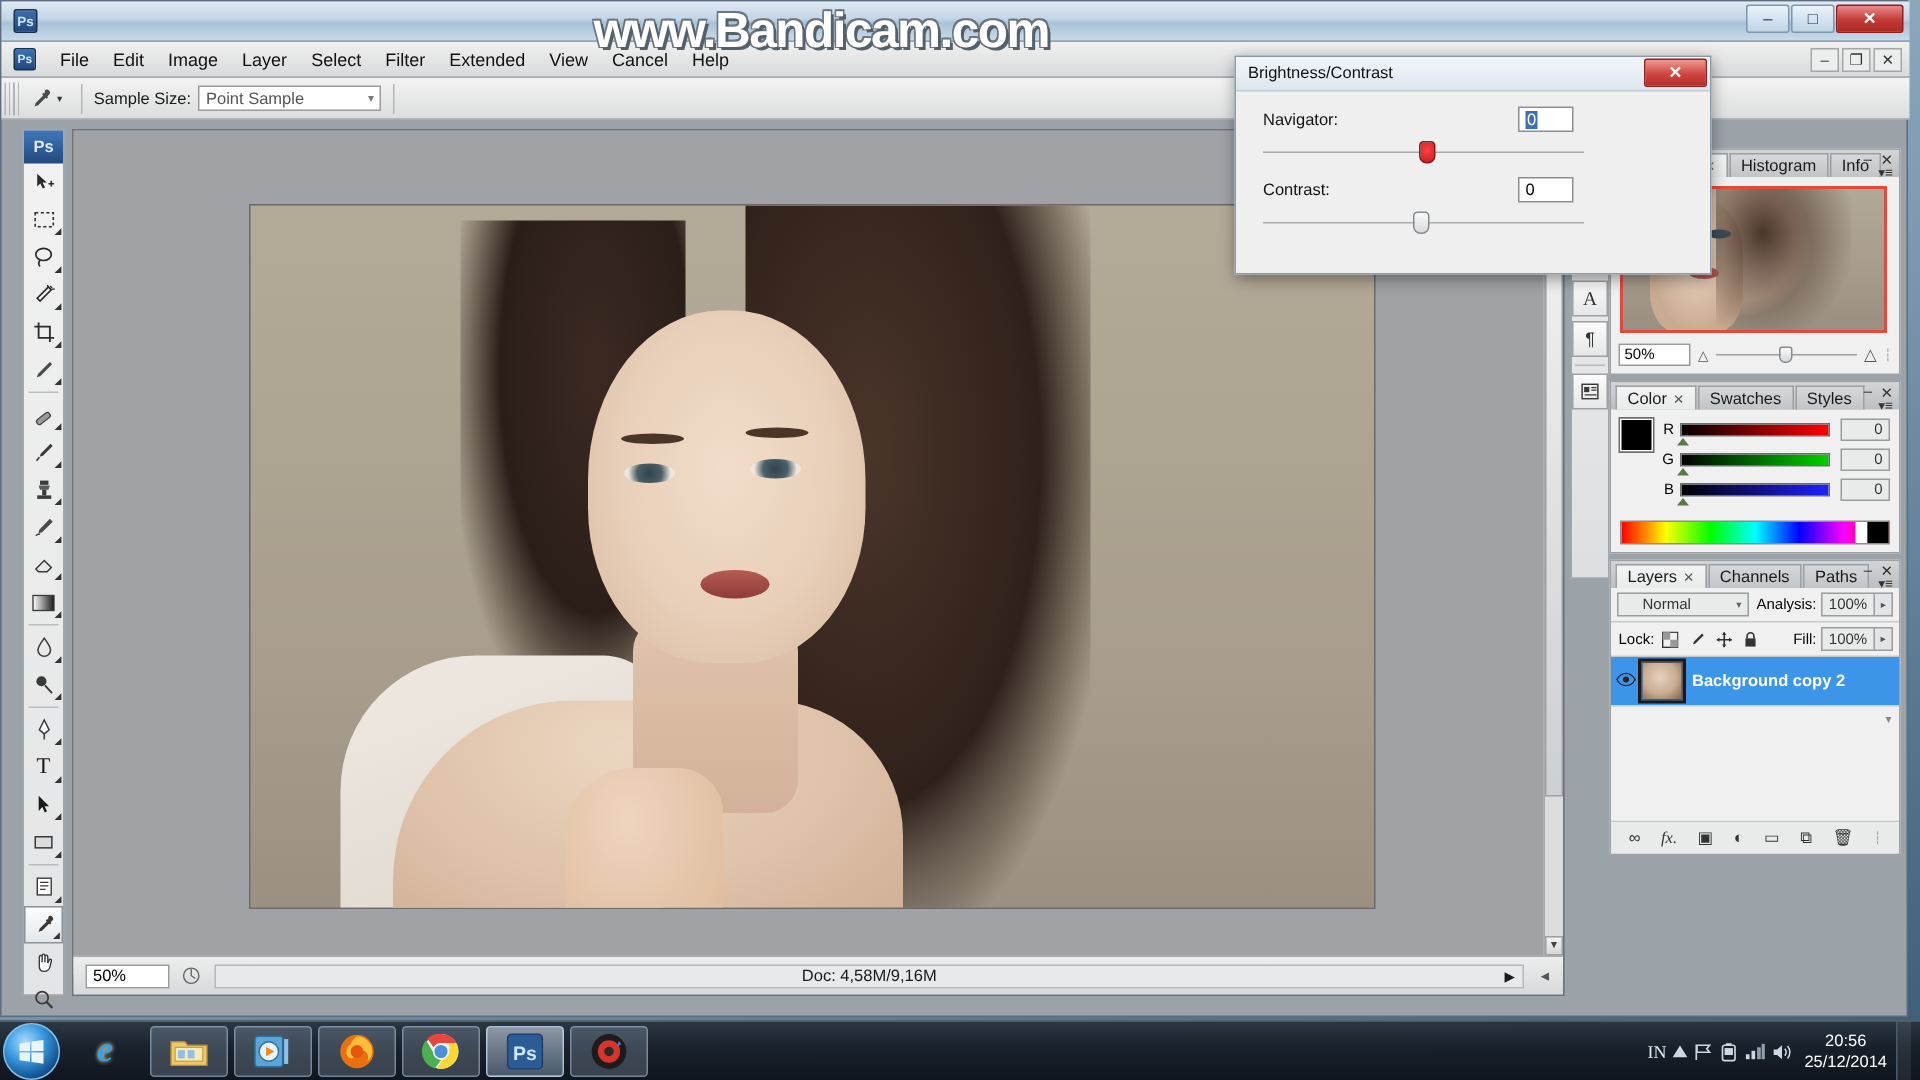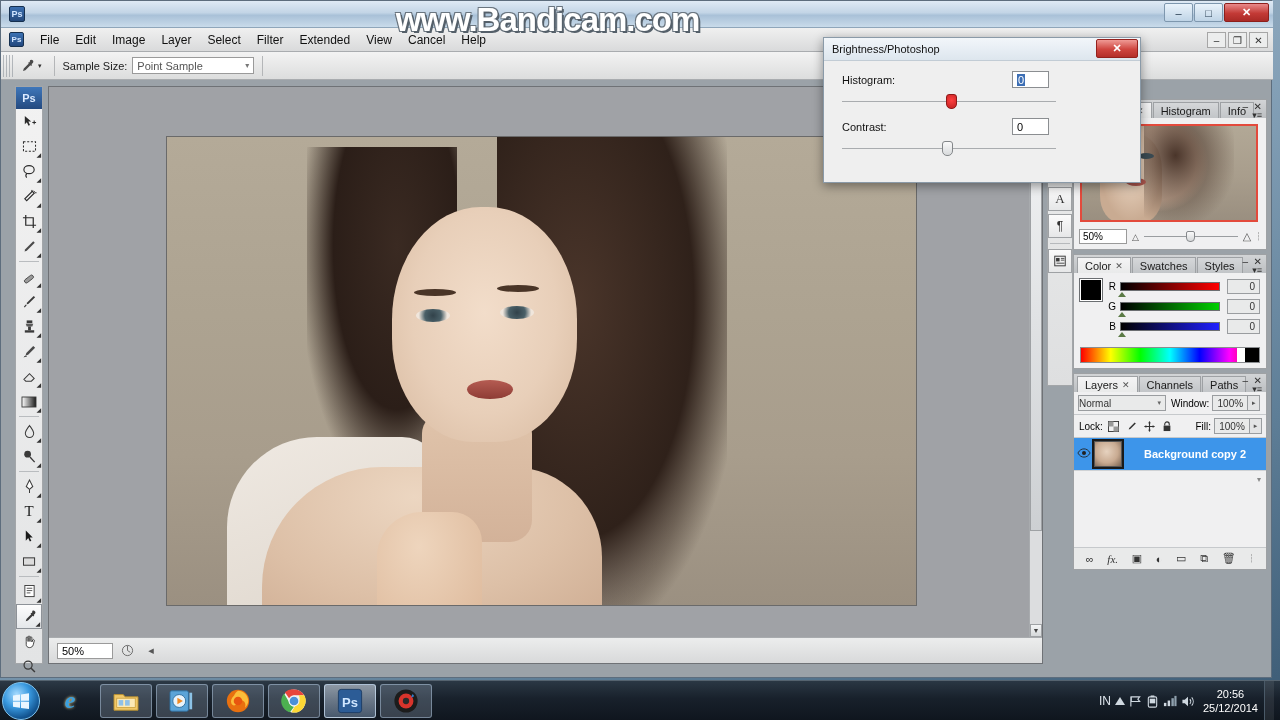--- a/index.html
+++ b/index.html
@@ -248,38 +248,38 @@
   #fgbg .bg { position:absolute; left:13px; top:12px; width:20px; height:20px; background:#fff;
     border:1px solid #6b6e71; z-index:-1; }
   #spectrum { height:16px; margin:2px 6px 5px; border:1px solid #8a8d90; position:relative;
     background: linear-gradient(90deg,#ff0000,#ffff00,#00ff00,#00ffff,#0000ff,#ff00ff,#ff0000); }
   #spectrum .k { position:absolute; right:0; top:0; width:14px; height:100%; background:#000; }
   #spectrum .w { position:absolute; right:14px; top:0; width:8px; height:100%; background:#fff; }
 
   
   #layers-top { display:flex; align-items:center; padding:3px 4px; border-bottom:1px solid #c6c9cc; }
   #blend-select { width:88px; height:16px; background:#e9eaea; border:1px solid #9a9da0;
-    font-size:10px; padding-left:0; display:flex; align-items:center; position:relative; color:#333; }
+    font-size:10px; padding-left:16px; display:flex; align-items:center; position:relative; color:#333; }
   #blend-select .arrow { position:absolute; right:4px; font-size:7px; color:#666; }
   .lbl-sm { font-size:10px; margin-left:5px; }
   .numbox { width:36px; height:16px; background:#e9eaea; border:1px solid #9a9da0;
     font-size:10px; display:flex; align-items:center; justify-content:center; margin-left:3px; color:#333; }
   .stepper { width:12px; height:16px; background:#e3e4e5; border:1px solid #9a9da0;
     border-left:none; display:flex;align-items:center;justify-content:center;font-size:7px; color:#555;}
   #lock-row { display:flex; align-items:center; padding:3px 4px; border-bottom:1px solid #c6c9cc; }
   .lock-ico { width:15px; height:15px; display:flex;align-items:center;justify-content:center;
     font-size:10px; color:#333; margin-left:3px; }
   .layer-row { height:33px; display:flex; align-items:center; border-bottom:1px solid #cfd2d5; position:relative; }
   .layer-row.selected { background:#3d95ea; }
   .layer-eye { width:20px; text-align:center; font-size:11px; color:#333; }
   .layer-thumb { width:28px; height:26px; border:1px solid #555; margin-right:6px;
     background: radial-gradient(ellipse at 45% 40%, #e6d2bf 0%, #c9ab92 55%, #7b6452 100%); }
   .layer-thumb.sel { outline:2px solid #1a1a1a; }
   .layer-name { font-size:11px; color:#111; }
-  .layer-row.selected .layer-name { color:#fff; font-weight:bold;margin-left:16px; }
+  .layer-row.selected .layer-name { color:#fff; font-weight:bold; }
   .layer-lock { position:absolute; right:10px; font-size:10px; color:#444; }
   #layers-blank { height:76px; background:#f0f0f1; position:relative; }
   #layers-foot { height:22px; border-top:1px solid #c6c9cc; display:flex; align-items:center;
     justify-content:space-around; padding:0 5px; background:#e9eaea; }
   #layers-foot span { font-size:11px; color:#333; }
 
   
   #bc-dialog {
     position:absolute; left:822px; top:36px; width:318px; height:146px;
     background:#efefef; border:1px solid #8a9aa8;
@@ -342,21 +342,21 @@
     display:flex; align-items:center; justify-content:center;
   }
   .tb-item {
     width:52px; height:34px; margin-left:4px; display:flex; align-items:center; justify-content:center;
     border-radius:3px;
   }
   .tb-item.framed { background: rgba(200,220,240,.22); border:1px solid rgba(190,215,240,.45); }
   .tb-item.active { background: linear-gradient(180deg, rgba(225,235,248,.55), rgba(150,180,215,.42));
     border:1px solid rgba(210,230,250,.7); }
   #tray { position:absolute; right:0; top:0; height:40px; display:flex; align-items:center; padding-right:6px; }
-  .tray-ico { margin:0 2px; color:#dfe6ee; font-size:12px; display:flex; align-items:center; }
+  .tray-ico { margin:0 2px; color:#dfe6ee; font-size:12px; display:flex; align-items:center;font-family:Liberation Serif, serif; }
   #clock { color:#fff; font-size:11px; text-align:center; line-height:14px; margin-left:6px; }
   #show-desktop { width:10px; height:40px; margin-left:6px; border-left:1px solid #4a5a68;
     background: rgba(255,255,255,.08); }
 
   .ie-glyph { font-size:24px; font-weight:bold; font-style:italic;
     color:#3aa0e0; text-shadow:0 0 3px #ffe9a0; font-family:"Liberation Serif", serif; }
 </style>
 </head>
 <body>
 
@@ -605,20 +605,24 @@
       <div class="sb-btn" style="position:absolute;right:0;width:13px;height:100%;">▶</div>
     </div>
 
     <div id="ps-statusbar">
       <div id="zoom-field">50%</div>
       <div class="status-icon">
         <svg width="13" height="13" viewBox="0 0 14 14">
             <circle cx="7" cy="7" r="5.5" fill="none" stroke="#666" stroke-width="1"></circle>
             <path d="M7 2v5l3 2" stroke="#666" stroke-width="1" fill="none"></path>
           </svg>
+      </div>
+      <div id="doc-info">
+        <span>Doc: 4,58M/9,16M</span>
+        <span class="tri">▶</span>
       </div>
       <div class="status-icon">◂</div>
     </div>
   </div>
 
   <div id="right-dockbar">
     <div class="dock-ico">
       <svg width="14" height="14" viewBox="0 0 16 16">
           <path d="M12.5 2l1.5 1.5-7 7-2.2.7.7-2.2z" fill="#3a3a3a"></path>
         </svg>
@@ -758,21 +762,21 @@
         <span class="panel-min">–</span>
         <span class="panel-close" style="right:4px;top:1px;">✕</span>
         <span class="panel-menu" style="top:10px;">▾≡</span>
       </div>
 
       <div id="layers-top">
         <div id="blend-select">
           <span>Normal</span>
           <span class="arrow">▾</span>
         </div>
-        <span class="lbl-sm">Window:</span>
+        <span class="lbl-sm">Analysis:</span>
         <div class="numbox">100%</div>
         <div class="stepper">▸</div>
       </div>
 
       <div id="lock-row">
         <span class="lbl-sm" style="margin-left:1px;">Lock:</span>
         <span class="lock-ico">
           <svg width="11" height="11" viewBox="0 0 12 12">
               <rect x="0.5" y="0.5" width="11" height="11" fill="none" stroke="#333"></rect>
               <rect x="0.5" y="0.5" width="5.5" height="5.5" fill="#999"></rect>
@@ -826,27 +830,27 @@
         <span>▭</span>
         <span>⧉</span>
         <span>🗑</span>
         <span style="font-size:8px;color:#999;">┆</span>
       </div>
     </div>
   </div>
 
   <div id="bc-dialog">
     <div id="bc-title">
-      <span>Brightness/Photoshop</span>
+      <span>Brightness/Contrast</span>
       <div id="bc-close">✕</div>
     </div>
     <div id="bc-body">
 
       <div style="display:flex;align-items:center;">
-        <span class="bc-label" style="width:170px;">Histogram:</span>
+        <span class="bc-label" style="width:170px;">Navigator:</span>
         <div class="bc-input focused">
           <span class="sel">0</span>
         </div>
       </div>
       <div style="position:relative;margin:13px 0 0 0;width:214px;">
         <div class="bc-track"></div>
         <div class="bc-knob dragging" style="left:104px;"></div>
       </div>
 
       <div style="display:flex;align-items:center;margin-top:16px;">

